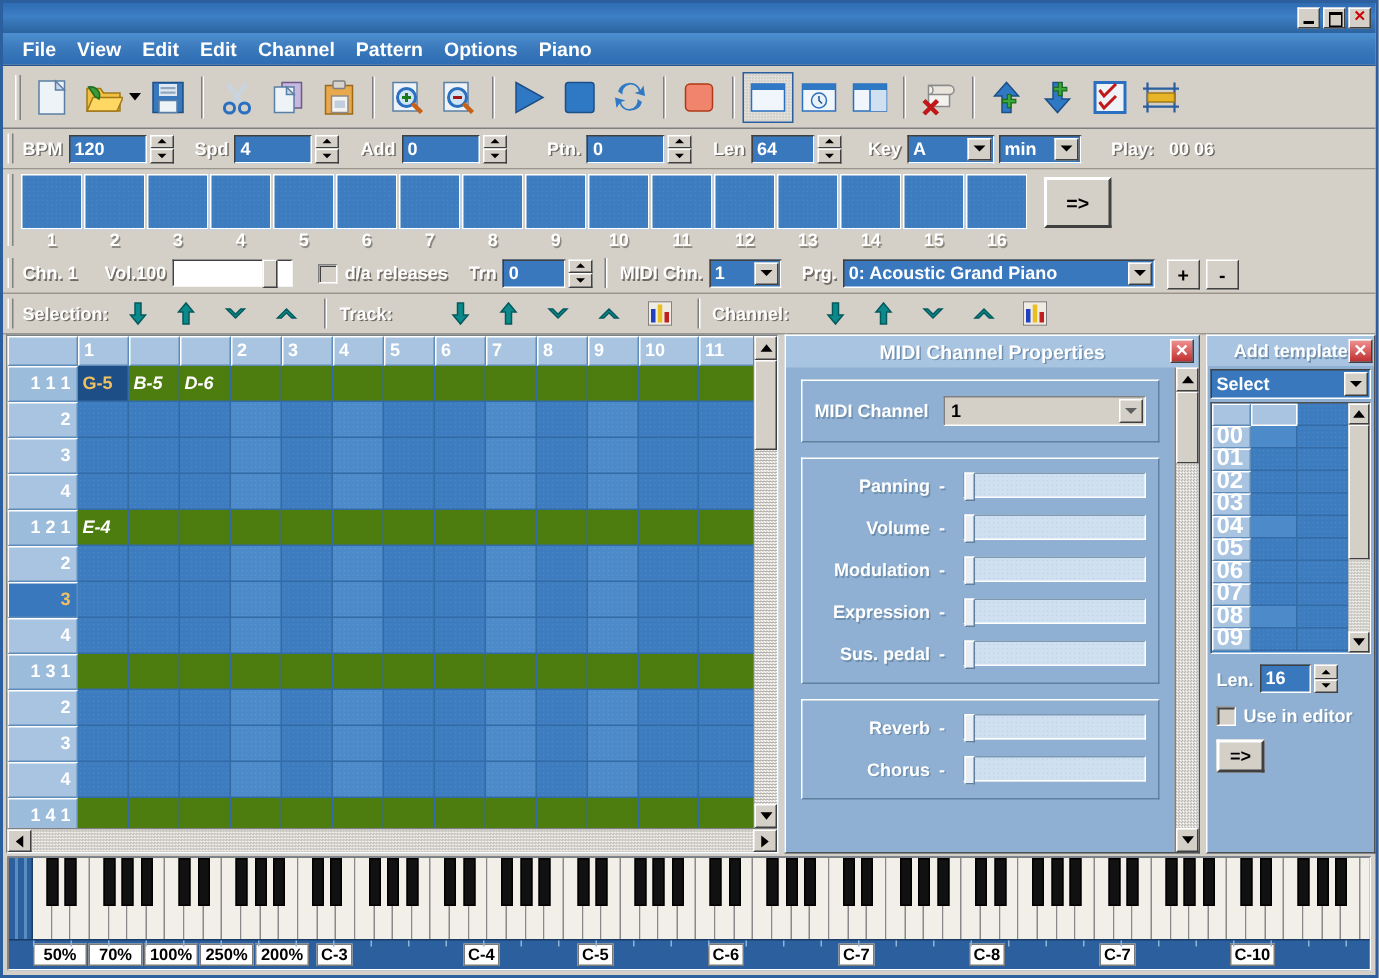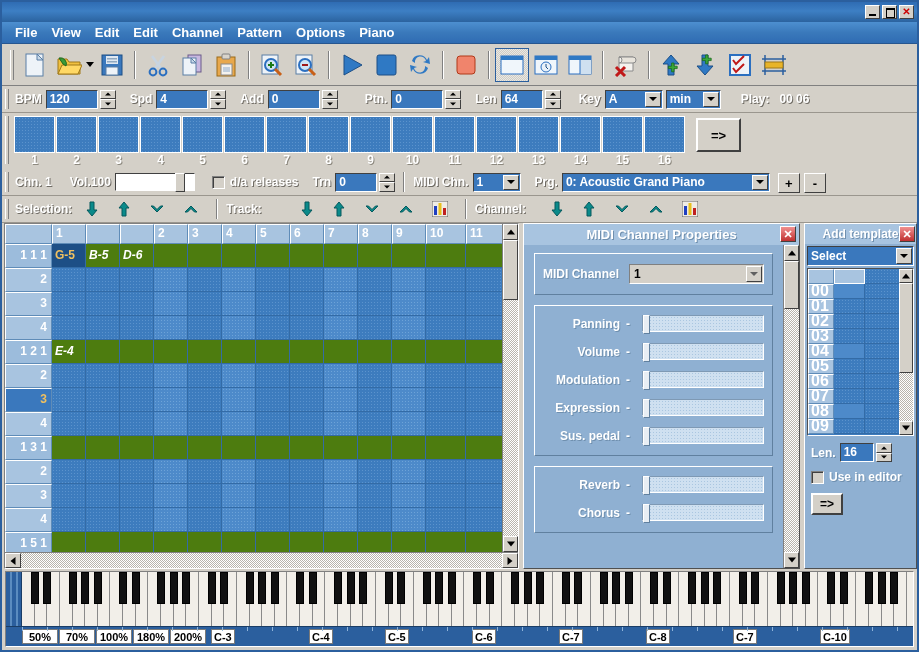--- a/index.html
+++ b/index.html
@@ -971,21 +971,21 @@
                 <div class="cell lit" style="width: 34px; flex: 0 0 34px;"></div>
                 <div class="cell" style="width: 34px; flex: 0 0 34px;"></div>
                 <div class="cell" style="width: 34px; flex: 0 0 34px;"></div>
                 <div class="cell lit" style="width: 34px; flex: 0 0 34px;"></div>
                 <div class="cell" style="width: 34px; flex: 0 0 34px;"></div>
                 <div class="cell lit" style="width: 34px; flex: 0 0 34px;"></div>
                 <div class="cell" style="width: 40px; flex: 0 0 40px;"></div>
                 <div class="cell" style="width: 40px; flex: 0 0 40px;"></div>
               </div>
               <div class="erow">
-                <div class="rhdr beat">1 5 1</div>
+                <div class="rhdr beat">1 4 1</div>
                 <div class="cell beat" style="width: 34px; flex: 0 0 34px;"></div>
                 <div class="cell beat" style="width: 34px; flex: 0 0 34px;"></div>
                 <div class="cell beat" style="width: 34px; flex: 0 0 34px;"></div>
                 <div class="cell beat" style="width: 34px; flex: 0 0 34px;"></div>
                 <div class="cell beat" style="width: 34px; flex: 0 0 34px;"></div>
                 <div class="cell beat" style="width: 34px; flex: 0 0 34px;"></div>
                 <div class="cell beat" style="width: 34px; flex: 0 0 34px;"></div>
                 <div class="cell beat" style="width: 34px; flex: 0 0 34px;"></div>
                 <div class="cell beat" style="width: 34px; flex: 0 0 34px;"></div>
                 <div class="cell beat" style="width: 34px; flex: 0 0 34px;"></div>
@@ -1307,21 +1307,21 @@
           <div class="bk" style="left: 817.74px; width: 8.09143px;"></div>
           <div class="bk" style="left: 843.026px; width: 8.09143px;"></div>
           <div class="bk" style="left: 855.669px; width: 8.09143px;"></div>
           <div class="bk" style="left: 868.311px; width: 8.09143px;"></div>
         </div>
     </div>
     <div class="ruler" id="ruler">
         <div class="zbtn" style="left: 16px; width: 36px;">50%</div>
         <div class="zbtn" style="left: 53px; width: 36px;">70%</div>
         <div class="zbtn" style="left: 90px; width: 36px;">100%</div>
-        <div class="zbtn" style="left: 127px; width: 36px;">180%</div>
+        <div class="zbtn" style="left: 127px; width: 36px;">250%</div>
         <div class="zbtn" style="left: 164px; width: 36px;">200%</div>
         <div class="oct" style="left: 205px;">C-3</div>
         <div class="oct" style="left: 303px;">C-4</div>
         <div class="oct" style="left: 379px;">C-5</div>
         <div class="oct" style="left: 466px;">C-6</div>
         <div class="oct" style="left: 553px;">C-7</div>
         <div class="oct" style="left: 640px;">C-8</div>
         <div class="oct" style="left: 727px;">C-7</div>
         <div class="oct" style="left: 814px;">C-10</div>
         <div class="tick" style="left: 16px;"></div>

